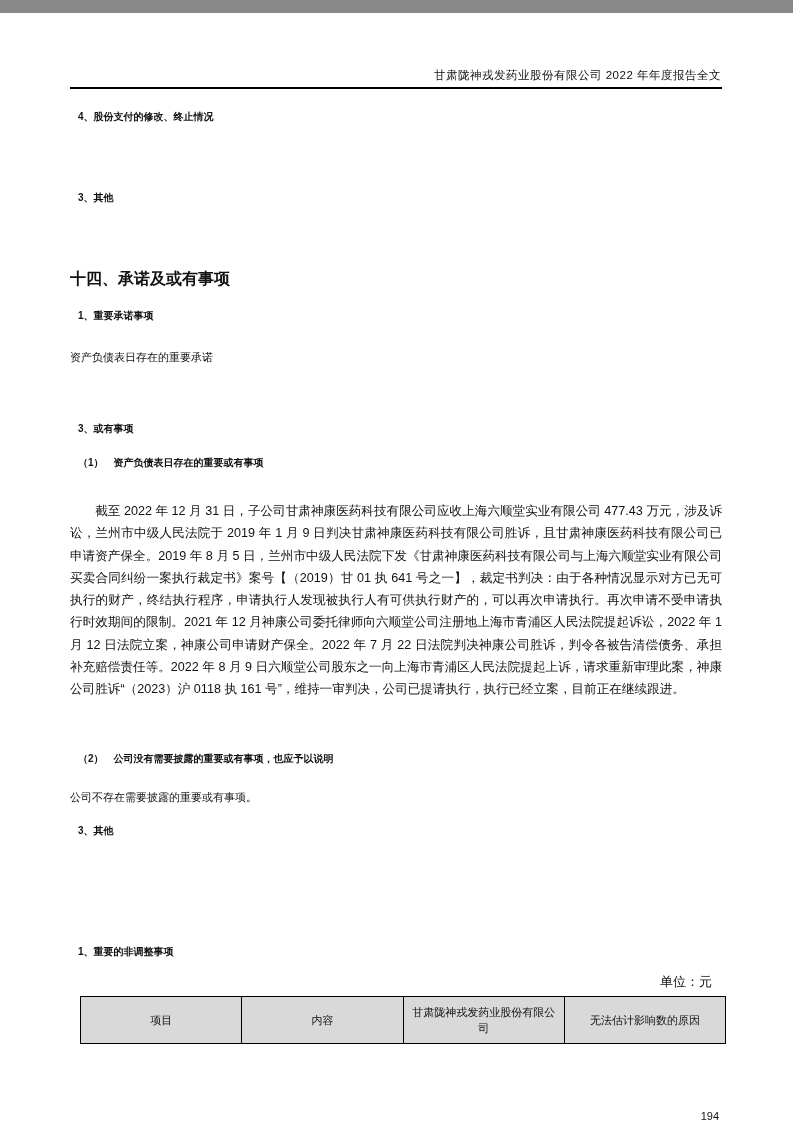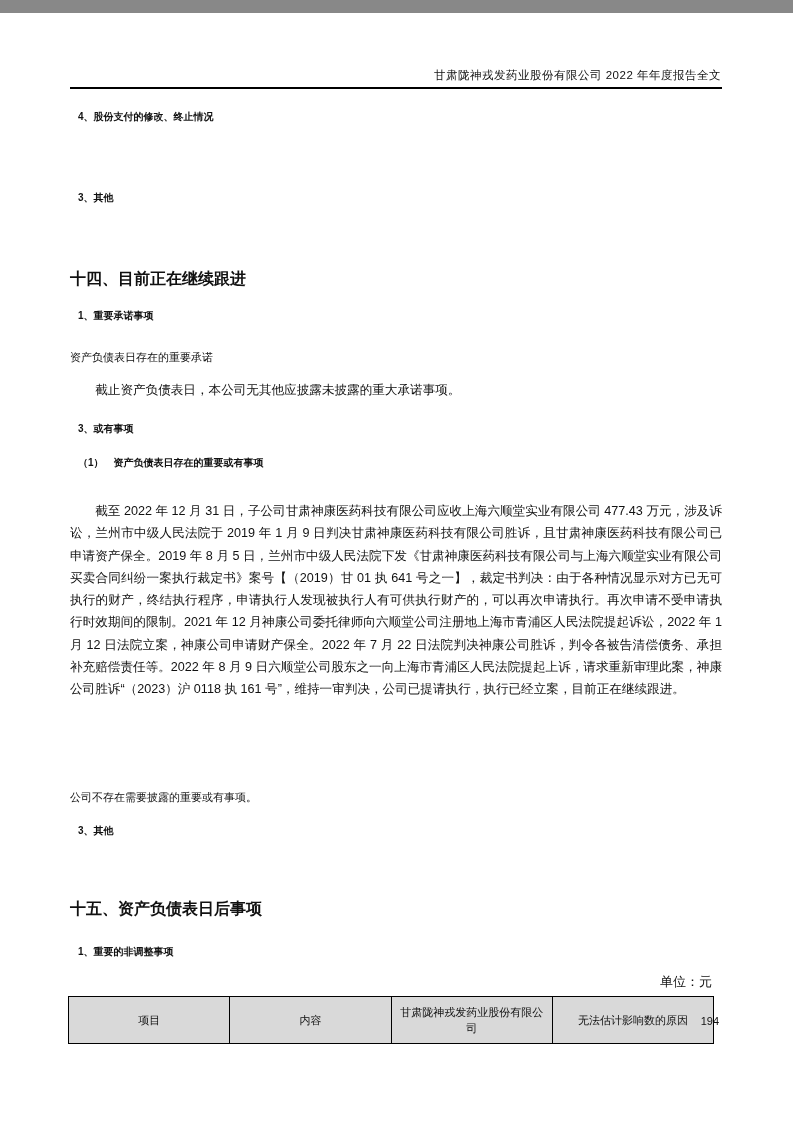--- a/index.html
+++ b/index.html
@@ -45,68 +45,67 @@
     text-align:justify;
     text-indent:2em;
   }
   .unit-label {
     right:81px;
     font-size:13px;
     white-space:nowrap;
   }
   table.data-table {
     position:absolute;
-    top:983px; left:68px;
+    top:983px; left:80px;
     width:646px;
     border-collapse:collapse;
     table-layout:fixed;
   }
   table.data-table th {
     border:1.5px solid #000;
     background:#d9d9d9;
     font-size:11px;
     font-weight:normal;
     text-align:center;
     vertical-align:middle;
     height:44px;
     padding:1px 8px;
     line-height:16px;
   }
   .page-number {
-    top:1002px; right:74px;
+    top:1097px; right:74px;
     font-size:11px;
   }
 </style>
 </head>
 <body>
 
 <div class="page">
 
   <div class="abs doc-header">甘肃陇神戎发药业股份有限公司 2022 年年度报告全文</div>
   <div class="abs header-rule"></div>
 
   <div class="abs h2" style="top:97px;">4、股份支付的修改、终止情况</div>
   <div class="abs h2" style="top:178px;">3、其他</div>
 
-  <div class="abs h1" style="top:256px;">十四、目前正在继续跟进</div>
+  <div class="abs h1" style="top:256px;">十四、承诺及或有事项</div>
 
   <div class="abs h2" style="top:296px;">1、重要承诺事项</div>
   <div class="abs small-note" style="top:337px;">资产负债表日存在的重要承诺</div>
-  <div class="abs body-para" style="top:366px;">截止资产负债表日，本公司无其他应披露未披露的重大承诺事项。</div>
 
   <div class="abs h2" style="top:409px;">3、或有事项</div>
 
   <div class="abs h2" style="top:443px;">（1）　资产负债表日存在的重要或有事项</div>
   <div class="abs body-para" style="top:487px;">截至 2022 年 12 月 31 日，子公司甘肃神康医药科技有限公司应收上海六顺堂实业有限公司 477.43 万元，涉及诉讼，兰州市中级人民法院于 2019 年 1 月 9 日判决甘肃神康医药科技有限公司胜诉，且甘肃神康医药科技有限公司已申请资产保全。2019 年 8 月 5 日，兰州市中级人民法院下发《甘肃神康医药科技有限公司与上海六顺堂实业有限公司买卖合同纠纷一案执行裁定书》案号【（2019）甘 01 执 641 号之一】，裁定书判决：由于各种情况显示对方已无可执行的财产，终结执行程序，申请执行人发现被执行人有可供执行财产的，可以再次申请执行。再次申请不受申请执行时效期间的限制。2021 年 12 月神康公司委托律师向六顺堂公司注册地上海市青浦区人民法院提起诉讼，2022 年 1 月 12 日法院立案，神康公司申请财产保全。2022 年 7 月 22 日法院判决神康公司胜诉，判令各被告清偿债务、承担补充赔偿责任等。2022 年 8 月 9 日六顺堂公司股东之一向上海市青浦区人民法院提起上诉，请求重新审理此案，神康公司胜诉“（2023）沪 0118 执 161 号”，维持一审判决，公司已提请执行，执行已经立案，目前正在继续跟进。</div>
 
+  <div class="abs h2" style="top:739px;">（2）　公司没有需要披露的重要或有事项，也应予以说明</div>
   <div class="abs small-note" style="top:777px;">公司不存在需要披露的重要或有事项。</div>
 
   <div class="abs h2" style="top:811px;">3、其他</div>
 
-  <div class="abs h1" style="top:886px;">十五、资产负债表日后事项</div>
   <div class="abs h2" style="top:932px;">1、重要的非调整事项</div>
 
   <div class="abs unit-label" style="top:960px;">单位：元</div>
 
   <table class="data-table">
     <colgroup>
       <col style="width:25%">
         <col style="width:25%">
         <col style="width:25%">
         <col style="width:25%">

